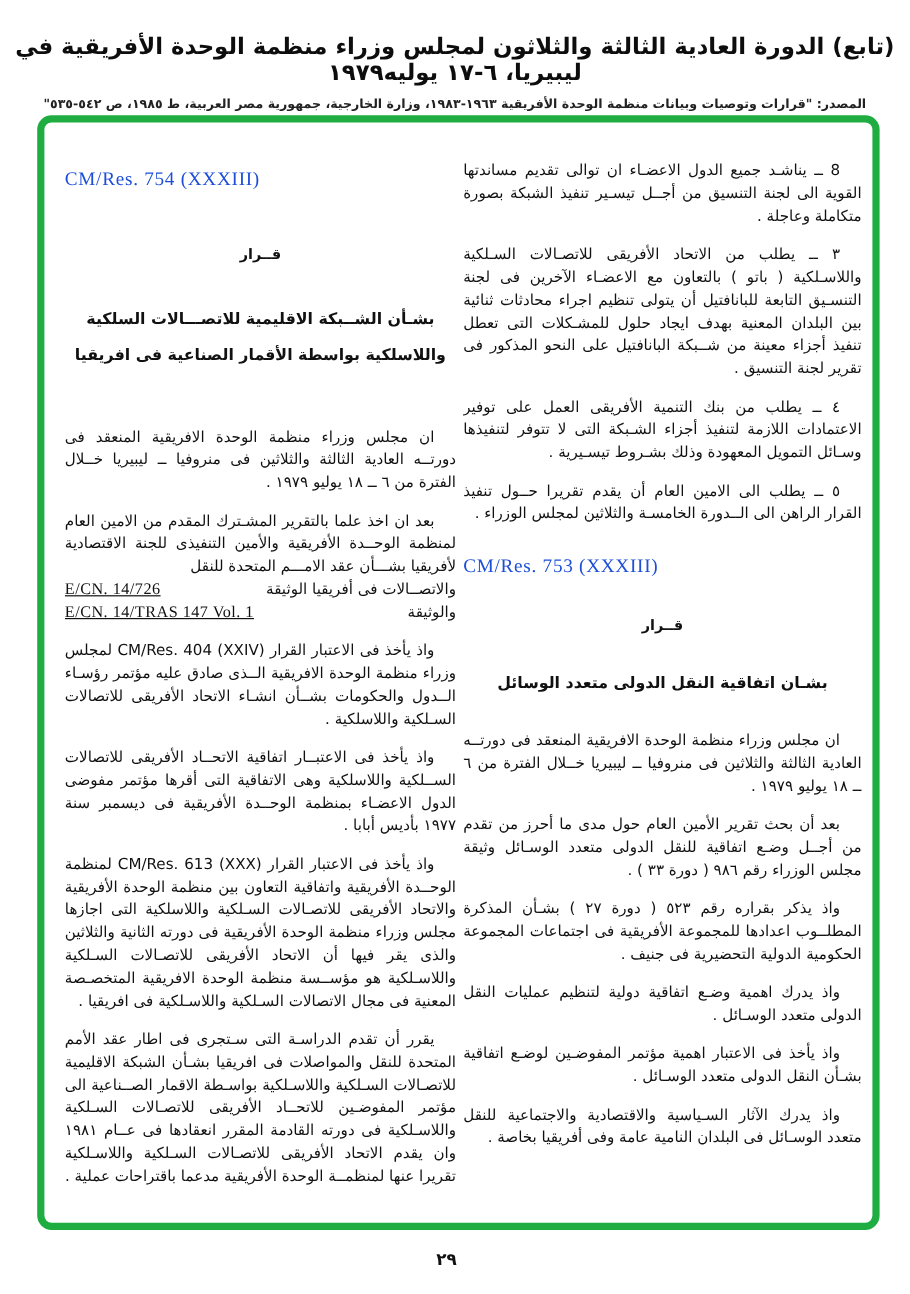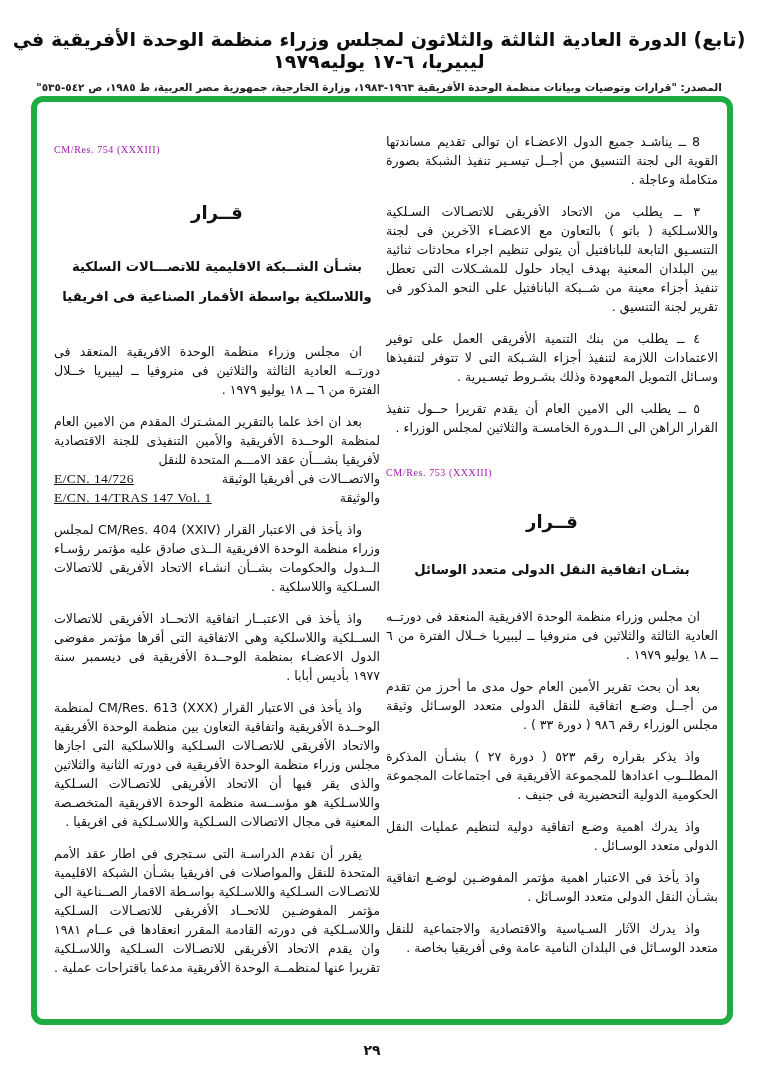--- a/index.html
+++ b/index.html
@@ -55,48 +55,48 @@
   .col-right { top: 132px; right: 40px;  width: 332px; height: 884px; }
   .col-left  { top: 140px; left: 54px;   width: 326px; height: 876px; }
 
   .para { margin-bottom: 13px; text-indent: 18px; }
   .para:last-child { margin-bottom: 0; }
 
   .res-ref {
     direction: ltr;
     text-align: left;
     font-family: "Liberation Serif", "DejaVu Serif", serif;
-    font-size: 10px;
+    font-size: 16px;
     letter-spacing: 0.6px;
-    color: #a21caf;
+    color: #1d4ed8;
     text-indent: 0;
     margin-bottom: 0;
   }
   .col-right .res-ref { margin-top: 26px; }
 
   .decree-heading {
     text-align: center;
     font-weight: bold;
-    font-size: 18px;
+    font-size: 12px;
     letter-spacing: 1px;
     margin-top: 30px;
     margin-bottom: 24px;
     text-indent: 0;
   }
   .col-left .decree-heading { margin-top: 44px; margin-bottom: 30px; }
 
   .section-title {
     text-align: center;
     font-weight: bold;
     font-size: 13.2px;
     line-height: 30px;
     margin-bottom: 22px;
     text-indent: 0;
   }
-  .col-left .section-title { margin-bottom: 30px; }
+  .col-left .section-title { margin-bottom: 42px; }
 
   
   .doc-ref-line {
     display: flex;
     justify-content: space-between;
     align-items: baseline;
     direction: rtl;
     text-indent: 0;
     margin-bottom: 0;
   }

